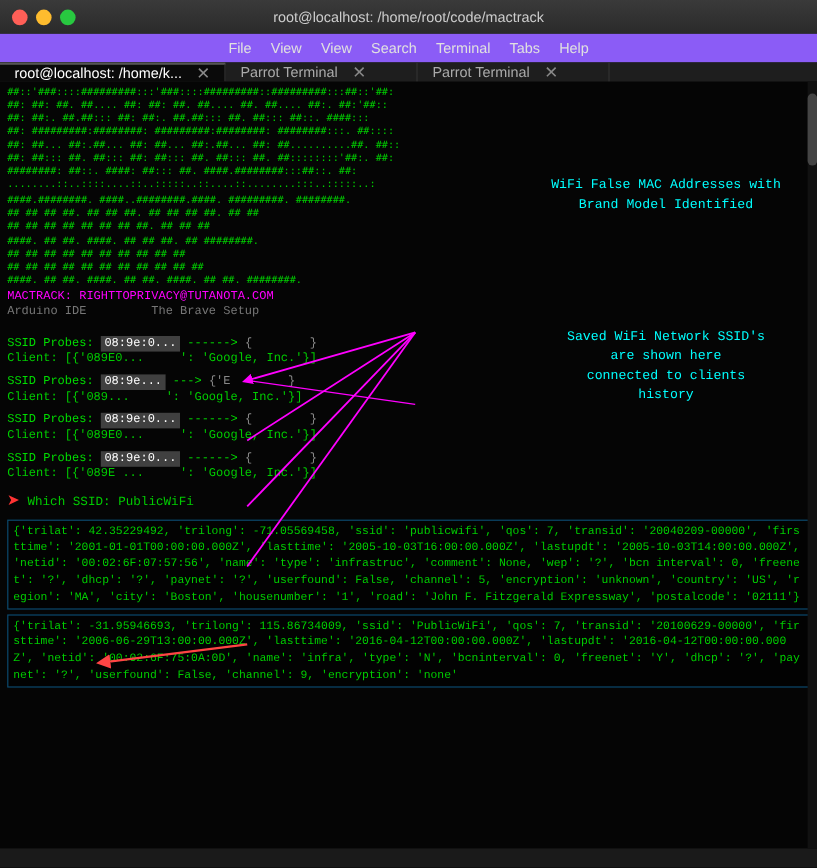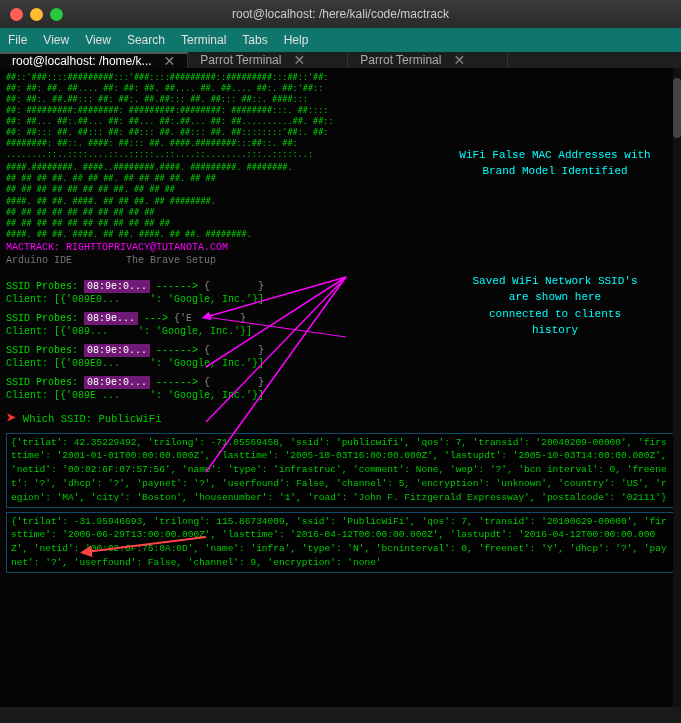--- a/index.html
+++ b/index.html
@@ -37,26 +37,27 @@
     .tb-min { background: #febc2e; }
     .tb-max { background: #28c840; }
     .title-bar-title {
       color: #ccc;
       font-size: 12px;
       font-family: Arial, sans-serif;
     }
 
     
     .menu-bar {
-      background: #0f766e;
+      background: #8b5cf6;
       height: 24px;
       display: flex;
       align-items: center;
       padding: 0 8px;
       gap: 16px;
+      justify-content: center;
     }
     .menu-item {
       color: #e0e0e0;
       font-size: 12px;
       font-family: Arial, sans-serif;
       cursor: pointer;
     }
 
     
     .tab-bar {
@@ -125,21 +126,21 @@
     
     .probe-section {
       margin: 6px 0;
     }
     .probe-line {
       color: #00dd00;
       font-size: 10px;
       line-height: 1.5;
     }
     .probe-highlight {
-      background: #701a75;
+      background: #404040;
       color: #fff;
       padding: 1px 3px;
       font-size: 10px;
     }
     .probe-arrow {
       color: #00dd00;
       font-size: 10px;
     }
     .probe-bracket {
       color: #888;
@@ -204,21 +205,21 @@
   </style>
 </head>
 <body>
 
 <div class="title-bar">
   <div class="title-bar-buttons">
     <span class="tb-btn tb-close"></span>
     <span class="tb-btn tb-min"></span>
     <span class="tb-btn tb-max"></span>
   </div>
-  <span class="title-bar-title">root@localhost: /here/kali/code/mactrack</span>
+  <span class="title-bar-title">root@localhost: /home/root/code/mactrack</span>
 </div>
 
 <div class="menu-bar">
   <span class="menu-item">File</span>
   <span class="menu-item">View</span>
   <span class="menu-item">View</span>
   <span class="menu-item">Search</span>
   <span class="menu-item">Terminal</span>
   <span class="menu-item">Tabs</span>
   <span class="menu-item">Help</span>

